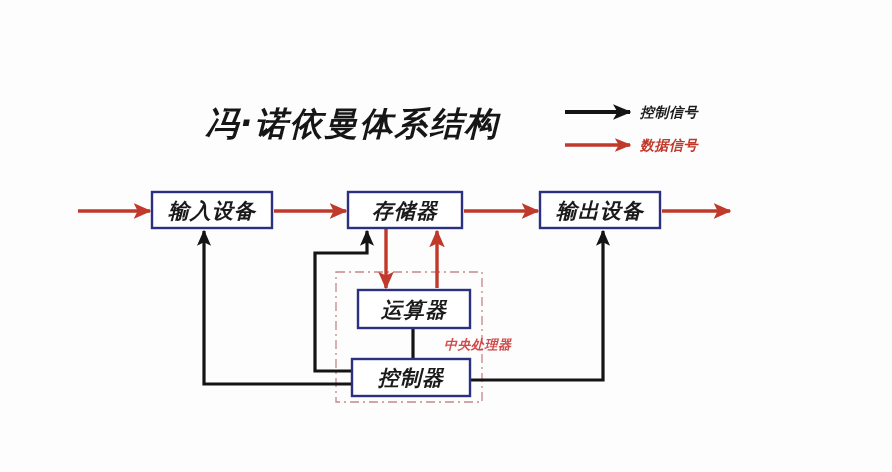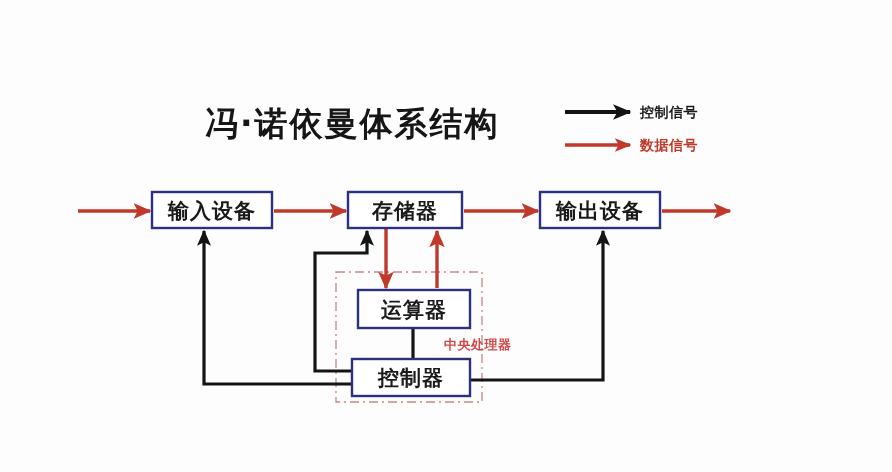--- a/index.html
+++ b/index.html
@@ -10,20 +10,21 @@
   }
   body {
     font-family: "DejaVu Sans", "Liberation Sans", sans-serif;
   }
   #stage {
     position: relative;
     width: 892px;
     height: 472px;
     background: #fdfdfd;
     overflow: hidden;
+    font-style: italic;
   }
   svg#diagram {
     position: absolute;
     left: 0;
     top: 0;
     width: 892px;
     height: 472px;
   }
   .box-label {
     font-family: "DejaVu Sans", "Liberation Sans", sans-serif;

